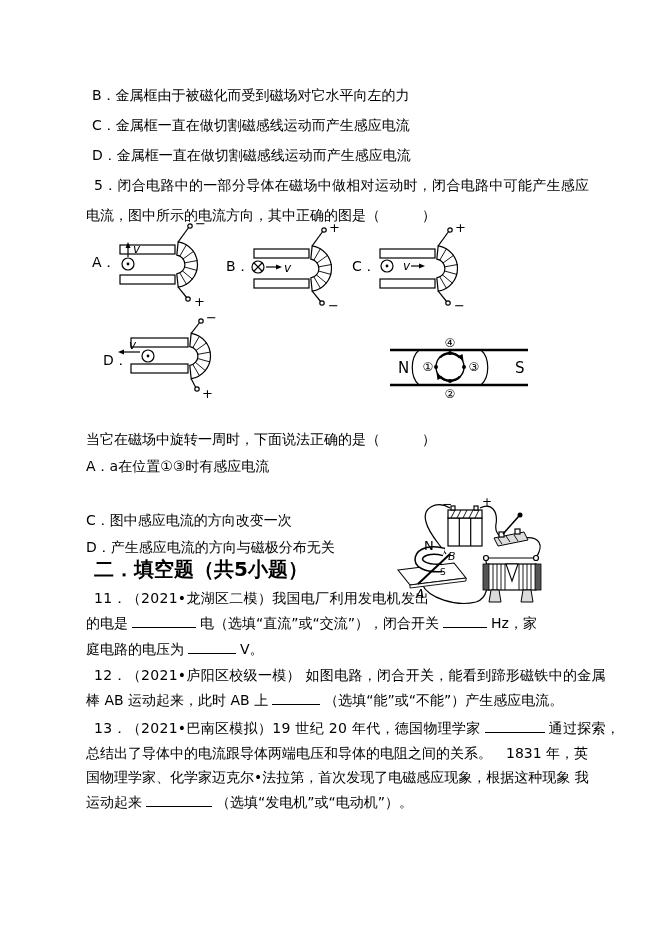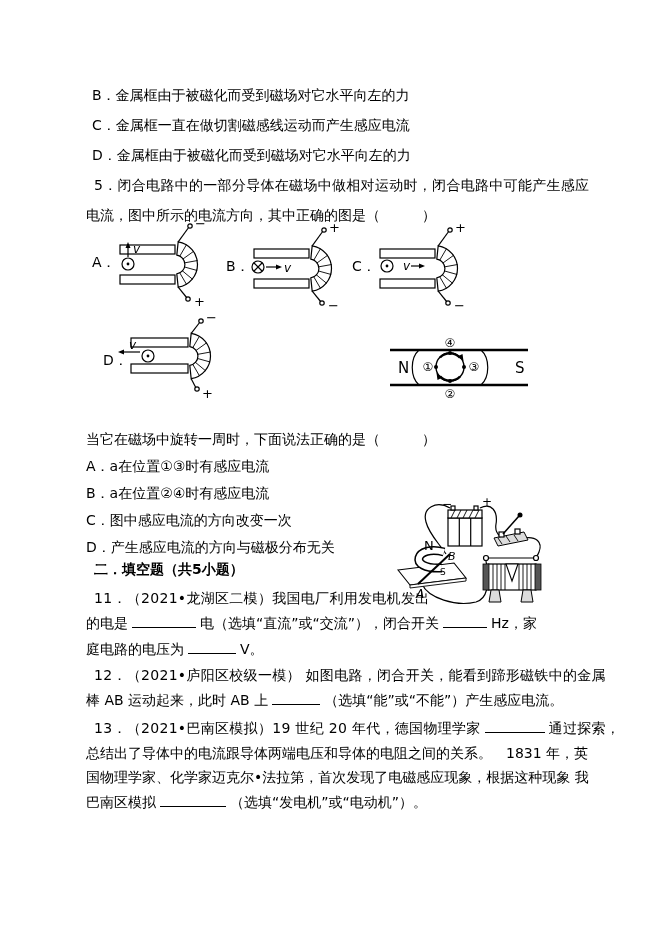--- a/index.html
+++ b/index.html
@@ -1,37 +1,37 @@
 <!DOCTYPE html>
 <html><head>
 <meta charset="utf-8">
 <style>
   html,body{margin:0;padding:0;background:#fff;}
   .page{position:relative;width:661px;height:935px;background:#ffffff;overflow:hidden;
         font-family:"DejaVu Sans","Liberation Sans",sans-serif;color:#000;}
   .line{position:absolute;font-size:14px;line-height:19px;white-space:nowrap;color:#000;}
   .num-line{letter-spacing:0.3px;}
-  .bold{font-weight:bold;font-size:14px;}
+  .bold{font-weight:bold;font-size:20px;}
   .blank{display:inline-block;border-bottom:1.3px solid #000;height:13px;vertical-align:baseline;margin:0 4px;}
   .fig{position:absolute;}
   svg{display:block;}
   svg text{font-family:"DejaVu Sans","Liberation Sans",sans-serif;fill:#000;}
   .shape{fill:#fff;stroke:#000;stroke-width:1.2;}
   .wire{fill:none;stroke:#000;stroke-width:1.2;}
   .thick{stroke:#000;stroke-width:2.6;}
   .hatch{stroke:#000;stroke-width:0.9;}
 </style>
 </head>
 <body>
 
 <div class="page">
 
   <div class="line" style="left:92px;top:86px">B．金属框由于被磁化而受到磁场对它水平向左的力</div>
   <div class="line" style="left:92px;top:116px">C．金属框一直在做切割磁感线运动而产生感应电流</div>
-  <div class="line" style="left:92px;top:146px">D．金属框由于被磁化而受到磁场对它水平向左的力</div>
+  <div class="line" style="left:92px;top:146px">D．金属框一直在做切割磁感线运动而产生感应电流</div>
 
   <div class="line num-line" style="left:94px;top:176px">5．闭合电路中的一部分导体在磁场中做相对运动时，闭合电路中可能产生感应</div>
   <div class="line" style="left:86px;top:206px">电流，图中所示的电流方向，其中正确的图是（　　　）</div>
 
   <div class="fig" style="left:90px;top:218px">
     <svg width="135" height="100" viewBox="0 0 135 100">
       <text x="2" y="49" font-size="14">A．</text>
       <rect class="shape" x="30" y="27" width="55" height="9"></rect>
       <rect class="shape" x="30" y="57" width="55" height="9"></rect>
       <path class="shape" d="M88.2,23.8 A23,23 0 0 1 88.2,69.2 L86.8,55.9 A9.5,9.5 0 0 0 86.8,37.1 Z"></path>
@@ -161,21 +161,20 @@
       <circle cx="76" cy="33" r="2" fill="#000"></circle>
       <text x="62" y="13" font-size="12" text-anchor="middle">④</text>
       <text x="62" y="64" font-size="12" text-anchor="middle">②</text>
       <text x="40" y="37" font-size="12" text-anchor="middle">①</text>
       <text x="86" y="37" font-size="12" text-anchor="middle">③</text>
     </svg>
   </div>
 
   <div class="line" style="left:86px;top:430px">当它在磁场中旋转一周时，下面说法正确的是（　　　）</div>
   <div class="line" style="left:86px;top:457px">A．a在位置①③时有感应电流</div>
-  <div class="line" style="left:86px;top:484px">B．a在位置②④时有感应电流</div>
   <div class="line" style="left:86px;top:511px">C．图中感应电流的方向改变一次</div>
   <div class="line" style="left:86px;top:538px">D．产生感应电流的方向与磁极分布无关</div>
 
   <div class="fig" style="left:396px;top:478px">
     <svg width="236" height="134" viewBox="0 0 236 134">
 
       <path class="wire" d="M54,30 C40,22 26,30 30,44 C33,56 42,64 50,76"></path>
       <path class="wire" d="M84,30 C96,24 102,34 100,46 C99,52 100,55 104,58"></path>
       <path class="wire" d="M128,60 C140,58 147,64 143,74 C142,77 141,78 140,79"></path>
       <path class="wire" d="M26,106 C32,120 60,129 80,124 C94,120 93,100 90,83"></path>
@@ -257,16 +256,16 @@
   <div class="line" style="left:86px;top:691px">
     <span>棒 AB 运动起来，此时 AB 上</span><span class="blank" style="width:48px"></span><span>（选填“能”或“不能”）产生感应电流。</span>
   </div>
 
   <div class="line num-line" style="left:94px;top:719px">
     <span>13．（2021•巴南区模拟）19 世纪 20 年代，德国物理学家</span><span class="blank" style="width:60px"></span><span>通过探索，</span>
   </div>
   <div class="line" style="left:86px;top:744px">总结出了导体中的电流跟导体两端电压和导体的电阻之间的关系。　1831 年，英</div>
   <div class="line" style="left:86px;top:768px">国物理学家、化学家迈克尔•法拉第，首次发现了电磁感应现象，根据这种现象 我</div>
   <div class="line" style="left:86px;top:793px">
-    <span>巴南区模拟</span><span class="blank" style="width:66px"></span><span>（选填“发电机”或“电动机”）。</span>
+    <span>运动起来</span><span class="blank" style="width:66px"></span><span>（选填“发电机”或“电动机”）。</span>
   </div>
 
 </div>
 
 </body></html>

